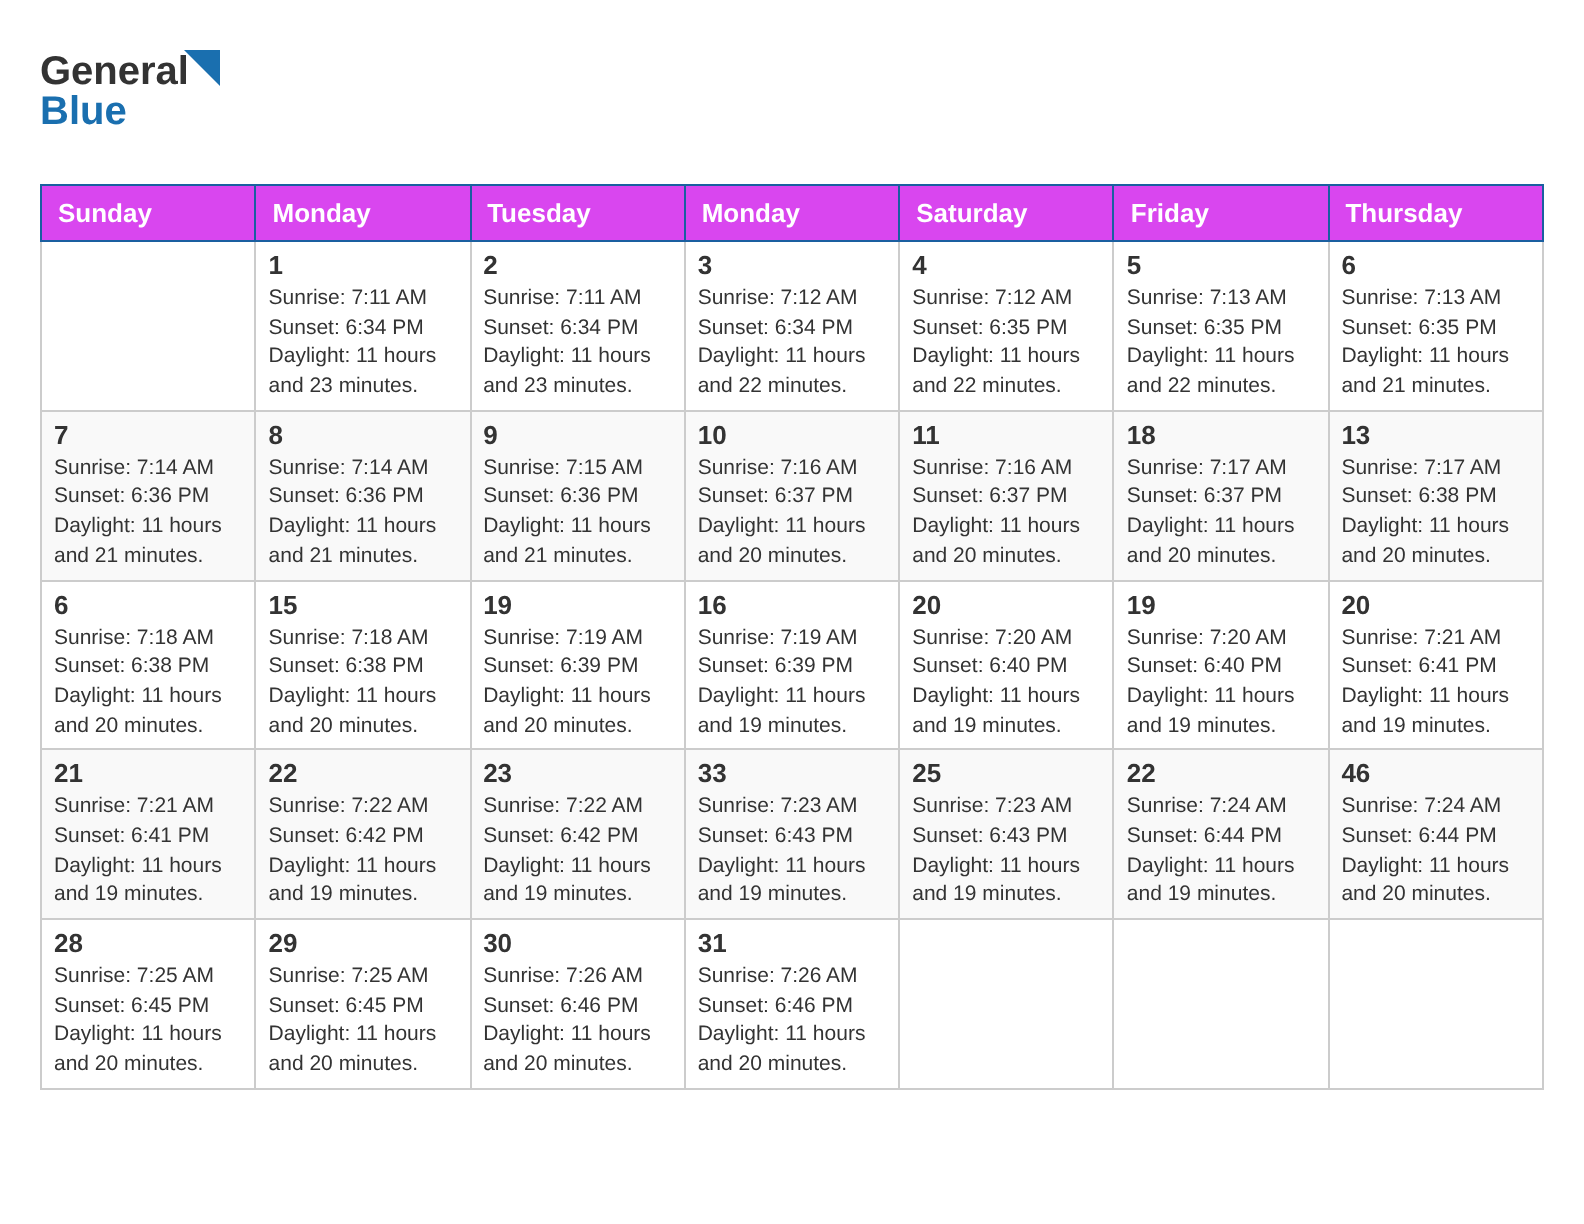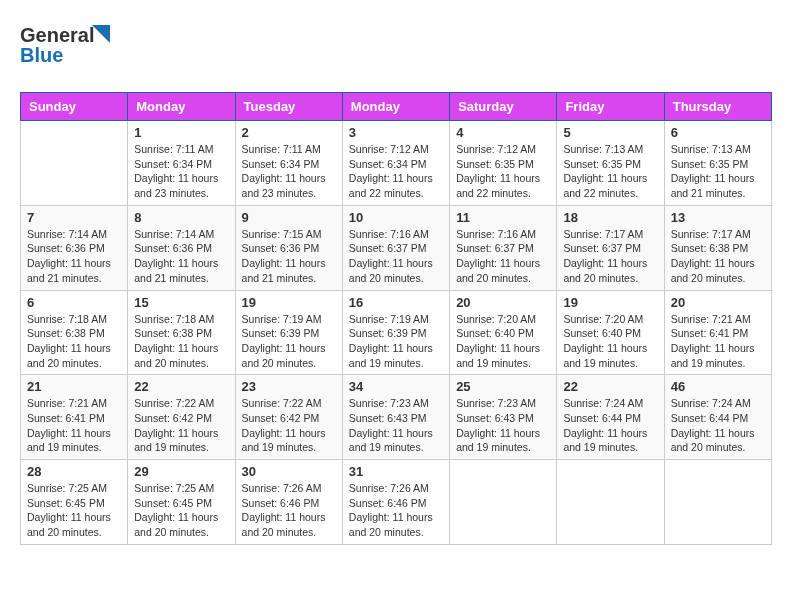--- a/index.html
+++ b/index.html
@@ -197,21 +197,21 @@
         </td>
         <td>
           <span class="day-number">22</span>
           <div class="cell-info">Sunrise: 7:22 AM<br>Sunset: 6:42 PM<br>Daylight: 11 hours and 19 minutes.</div>
         </td>
         <td>
           <span class="day-number">23</span>
           <div class="cell-info">Sunrise: 7:22 AM<br>Sunset: 6:42 PM<br>Daylight: 11 hours and 19 minutes.</div>
         </td>
         <td>
-          <span class="day-number">34</span>
+          <span class="day-number">33</span>
           <div class="cell-info">Sunrise: 7:23 AM<br>Sunset: 6:43 PM<br>Daylight: 11 hours and 19 minutes.</div>
         </td>
         <td>
           <span class="day-number">25</span>
           <div class="cell-info">Sunrise: 7:23 AM<br>Sunset: 6:43 PM<br>Daylight: 11 hours and 19 minutes.</div>
         </td>
         <td>
           <span class="day-number">22</span>
           <div class="cell-info">Sunrise: 7:24 AM<br>Sunset: 6:44 PM<br>Daylight: 11 hours and 19 minutes.</div>
         </td>

